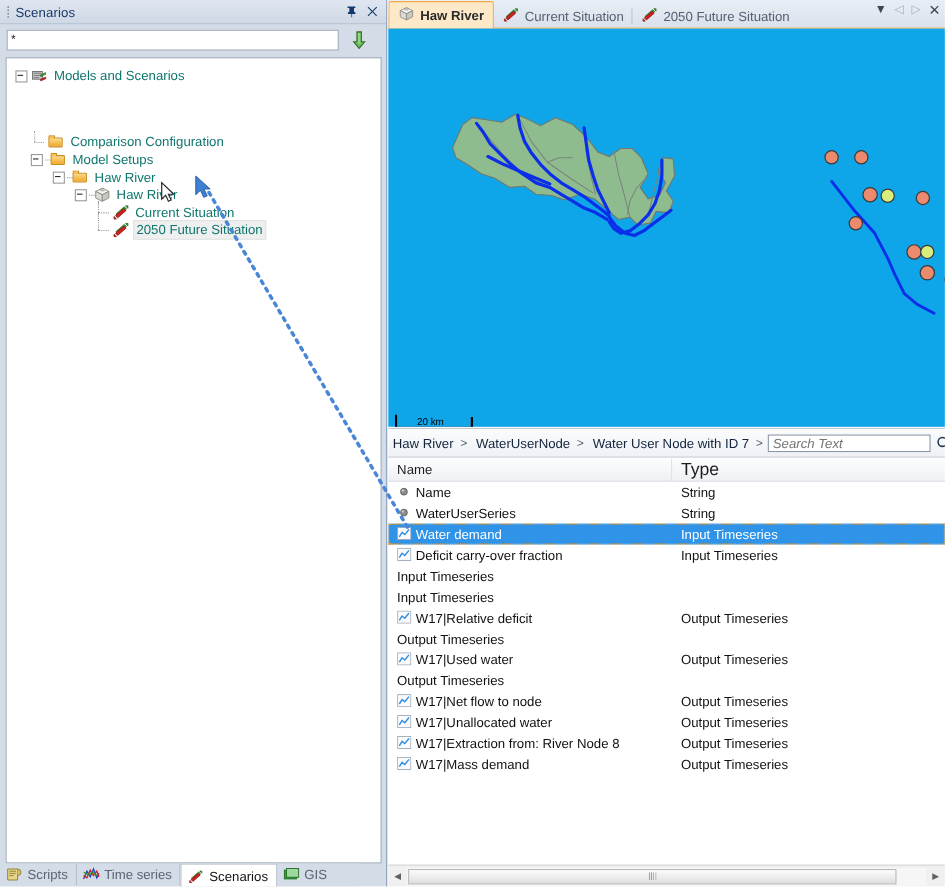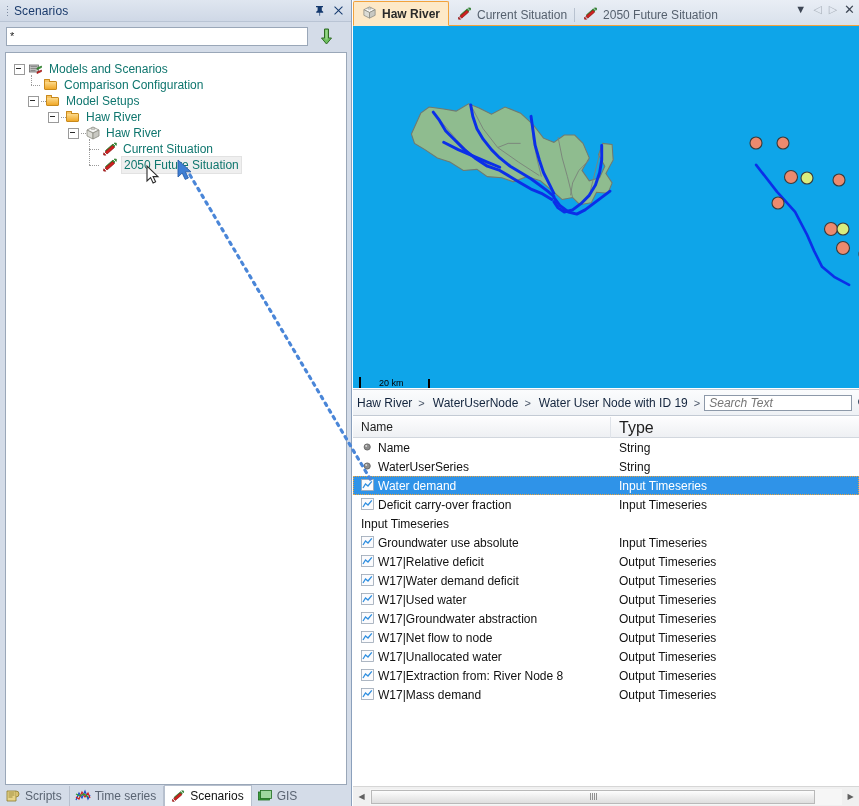--- a/index.html
+++ b/index.html
@@ -98,21 +98,21 @@
   .ico-scn svg{display:block;}
   
   .ico-root svg{display:block;}
 
   .tl{position:absolute;border-left:1px dotted #9a9a9a;}
   .th{position:absolute;border-top:1px dotted #9a9a9a;}
 
   
   .bottom-tabs{
     position:absolute;left:0;bottom:0;width:326px;height:21px;
-    display:flex;align-items:center;
+    display:flex;align-items:flex-start;
     background:#d4dce8;
   }
   .btab{
     display:flex;align-items:center;height:20px;padding:0 7px 0 5px;
     font-size:12px;color:#5a6472;cursor:pointer;gap:4px;
     border-right:1px solid #b7c0ce;
   }
   .btab.active{
     background:#ffffff;color:#111;border:1px solid #b7c0ce;border-bottom:none;
     height:21px;
@@ -264,21 +264,21 @@
               <rect x="2.5" y="5" width="7" height="1.2" fill="#8a8a8a"></rect>
               <rect x="2.5" y="7" width="7" height="1.2" fill="#8a8a8a"></rect>
               <rect x="2.5" y="9" width="5" height="1.2" fill="#8a8a8a"></rect>
               <path d="M9 7 l4.5 -2 v1.6 l-4.5 2z" fill="#3c9e3c" stroke="#1d6b1d" stroke-width="0.6"></path>
               <path d="M13.5 9 l-4.5 2 v1.6 l4.5 -2z" fill="#cf2020" stroke="#8d1212" stroke-width="0.6"></path>
             </svg>
           </span>
           <span class="lbl">Models and Scenarios</span>
         </div>
 
-        <div class="tnode" style="padding-left:18px;">
+        <div class="tnode" style="padding-left:18px;margin-top:44px;">
           <span style="position:relative;width:13px;height:16px;display:inline-block;flex:0 0 auto;">
             <span class="tl" style="left:1px;top:-2px;height:10px;"></span>
             <span class="th" style="left:1px;top:8px;width:9px;"></span>
           </span>
           <span class="ico ico-folder"></span>
           <span class="lbl">Comparison Configuration</span>
         </div>
 
         <div class="tnode" style="padding-left:16px;">
           <span class="expander"></span>
@@ -502,21 +502,21 @@
           <text x="35" y="25" font-family="Liberation Sans, sans-serif" font-size="9" fill="#000">20 mi</text>
         </svg>
       </div>
     </div>
 
     <div class="breadcrumb-bar">
       <span class="crumb">Haw River</span>
       <span class="crumb-sep">&gt;</span>
       <span class="crumb">WaterUserNode</span>
       <span class="crumb-sep">&gt;</span>
-      <span class="crumb">Water User Node with ID 19</span>
+      <span class="crumb">Water User Node with ID 7</span>
       <span class="crumb-sep">&gt;</span>
       <span class="search-wrap">
         <input class="search-input" type="text" placeholder="Search Text" style="">
         <span class="search-ico">
           <svg width="14" height="14" viewBox="0 0 14 14">
             <circle cx="5.8" cy="5.8" r="4" fill="none" stroke="#20344f" stroke-width="1.4"></circle>
             <path d="M8.8 8.8 L12.6 12.6" stroke="#20344f" stroke-width="1.6" stroke-linecap="round"></path>
           </svg>
         </span>
       </span>
@@ -565,67 +565,46 @@
                 <path d="M2 9 L4.5 5 L7 7 L10.8 2.3" stroke="#2f8fe0" stroke-width="1.3" fill="none"></path>
               </svg></span>
             <span>Deficit carry-over fraction</span>
           </div>
           <div class="gc-type">Input Timeseries</div>
         </div>
         <div class="grow">
           <div class="gc-type">Input Timeseries</div>
         </div>
         <div class="grow">
-          <div class="gc-name">
-            <span class="rico"><svg width="13" height="12" viewBox="0 0 13 12">
-                <rect x="0.5" y="0.5" width="12" height="11" fill="#fbfbfd" stroke="#9aa6b5" stroke-width="0.8"></rect>
-                <path d="M2 9 L4.5 5 L7 7 L10.8 2.3" stroke="#2f8fe0" stroke-width="1.3" fill="none"></path>
-              </svg></span>
-            <span>Groundwater use absolute</span>
-          </div>
           <div class="gc-type">Input Timeseries</div>
         </div>
         <div class="grow">
           <div class="gc-name">
             <span class="rico"><svg width="13" height="12" viewBox="0 0 13 12">
                 <rect x="0.5" y="0.5" width="12" height="11" fill="#fbfbfd" stroke="#9aa6b5" stroke-width="0.8"></rect>
                 <path d="M2 9 L4.5 5 L7 7 L10.8 2.3" stroke="#2f8fe0" stroke-width="1.3" fill="none"></path>
               </svg></span>
             <span>W17|Relative deficit</span>
           </div>
           <div class="gc-type">Output Timeseries</div>
         </div>
         <div class="grow">
-          <div class="gc-name">
-            <span class="rico"><svg width="13" height="12" viewBox="0 0 13 12">
-                <rect x="0.5" y="0.5" width="12" height="11" fill="#fbfbfd" stroke="#9aa6b5" stroke-width="0.8"></rect>
-                <path d="M2 9 L4.5 5 L7 7 L10.8 2.3" stroke="#2f8fe0" stroke-width="1.3" fill="none"></path>
-              </svg></span>
-            <span>W17|Water demand deficit</span>
-          </div>
           <div class="gc-type">Output Timeseries</div>
         </div>
         <div class="grow">
           <div class="gc-name">
             <span class="rico"><svg width="13" height="12" viewBox="0 0 13 12">
                 <rect x="0.5" y="0.5" width="12" height="11" fill="#fbfbfd" stroke="#9aa6b5" stroke-width="0.8"></rect>
                 <path d="M2 9 L4.5 5 L7 7 L10.8 2.3" stroke="#2f8fe0" stroke-width="1.3" fill="none"></path>
               </svg></span>
             <span>W17|Used water</span>
           </div>
           <div class="gc-type">Output Timeseries</div>
         </div>
         <div class="grow">
-          <div class="gc-name">
-            <span class="rico"><svg width="13" height="12" viewBox="0 0 13 12">
-                <rect x="0.5" y="0.5" width="12" height="11" fill="#fbfbfd" stroke="#9aa6b5" stroke-width="0.8"></rect>
-                <path d="M2 9 L4.5 5 L7 7 L10.8 2.3" stroke="#2f8fe0" stroke-width="1.3" fill="none"></path>
-              </svg></span>
-            <span>W17|Groundwater abstraction</span>
-          </div>
           <div class="gc-type">Output Timeseries</div>
         </div>
         <div class="grow">
           <div class="gc-name">
             <span class="rico"><svg width="13" height="12" viewBox="0 0 13 12">
                 <rect x="0.5" y="0.5" width="12" height="11" fill="#fbfbfd" stroke="#9aa6b5" stroke-width="0.8"></rect>
                 <path d="M2 9 L4.5 5 L7 7 L10.8 2.3" stroke="#2f8fe0" stroke-width="1.3" fill="none"></path>
               </svg></span>
             <span>W17|Net flow to node</span>
           </div>

